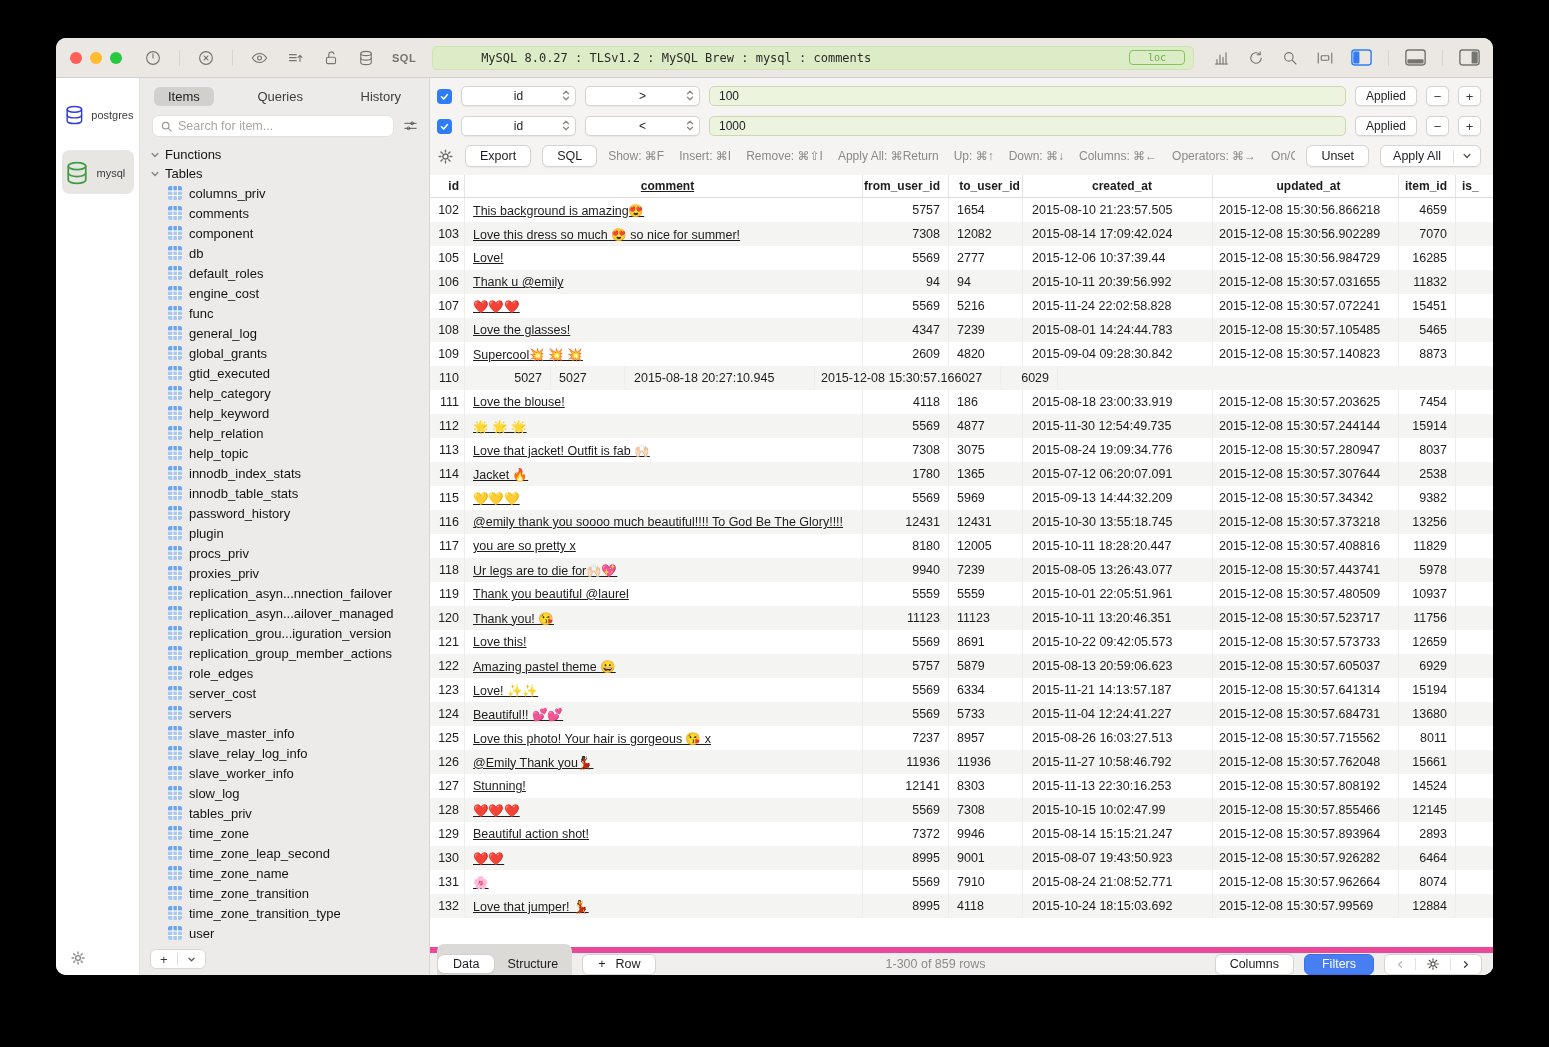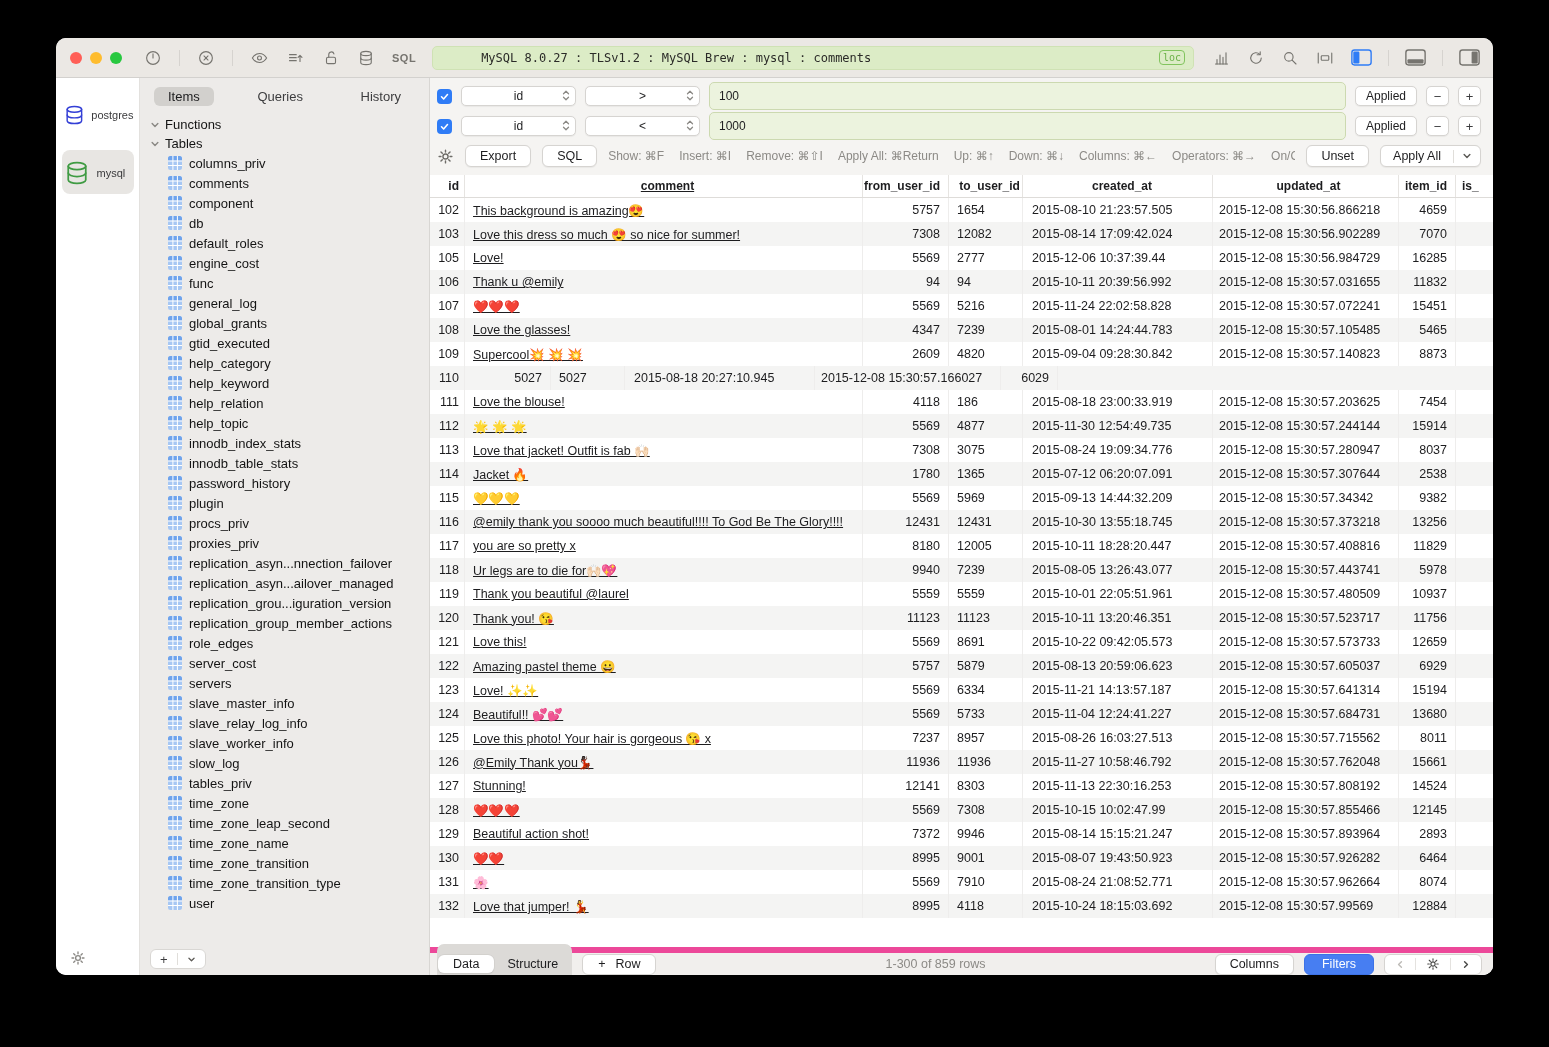--- a/index.html
+++ b/index.html
@@ -18,21 +18,21 @@
   .lights { display:flex; gap:8px; margin-right:22px; }
   .light { width:12px; height:12px; border-radius:50%; }
   .tb-icons { display:flex; align-items:center; gap:17px; }
   .tb-sep { width:1px; height:16px; background:#d6d3cf; }
   .sql-text { font-size:11px; font-weight:bold; color:#76746f; letter-spacing:.5px; }
   .title-field { width:762px; height:24px; margin-left:16px; background:#dcecc6; border:1px solid #cfe2b4;
     border-radius:5px; display:flex; align-items:center; padding:0 8px;
     font-family:"DejaVu Sans Mono", monospace; font-size:12px; color:#2b2b28; }
   .title-text { flex:1; white-space:nowrap; overflow:hidden;padding-left:40px; }
   .loc-badge { border:1px solid #82c45e; color:#6cb248; font-size:10px; border-radius:4px;
-    padding:1px 3px; line-height:1.1; font-family:"DejaVu Sans Mono", monospace; }
+    padding:1px 18px; line-height:1.1; font-family:"DejaVu Sans Mono", monospace; }
   .tb-right { display:flex; align-items:center; gap:16px; margin-left:18px; }
 
   
   .wbody { flex:1; display:flex; min-height:0; }
 
   .conn-sidebar { width:84px; flex:0 0 84px; background:#fff; border-right:1px solid #e3e1de; position:relative; }
   .conn-item { width:72px; margin:14px auto 0; padding:8px 0 6px; border-radius:8px;
     display:flex; flex-direction:row; align-items:center; gap:5px; }
   .conn-item.selected { background:#e8e6e3; }
   .conn-label { font-size:11px; color:#3a3a3c; }
@@ -63,21 +63,21 @@
   .main { flex:1; display:flex; flex-direction:column; min-width:0; background:#fff; }
   .filter-panel { background:#f5f4f2; padding:8px 12px 8px 7px; }
   .filter-row { display:flex; align-items:center; gap:9px; height:20px; margin-bottom:10px; }
   .filter-row:nth-of-type(2) { margin-bottom:9px; }
   .checkbox { width:15px; height:15px; border-radius:4px; background:#2f7cf6; display:flex;
     align-items:center; justify-content:center; flex:0 0 15px; }
   .fselect { width:115px; height:20px; background:#fff; border:1px solid #d6d4d1; border-radius:5px;
     display:flex; align-items:center; justify-content:center; font-size:12px; color:#1d1d1f; position:relative;
     box-shadow:0 .5px 1px rgba(0,0,0,.05); }
   .stepper { position:absolute; right:5px; top:3px; display:flex; flex-direction:column; gap:1px; }
-  .fvalue { flex:1; height:28px; background:#ecf3de; border:1px solid #ccd9b0; border-radius:5px;
+  .fvalue { flex:1; height:20px; background:#ecf3de; border:1px solid #ccd9b0; border-radius:5px;
     font-size:12px; color:#1d1d1f; padding:0 9px; outline:none; font-family:"Liberation Sans", sans-serif; }
   .applied-btn { height:20px; padding:0 10px; background:#fff; border:1px solid #d6d4d1; border-radius:5px;
     font-size:12px; color:#1d1d1f; display:flex; align-items:center; box-shadow:0 .5px 1px rgba(0,0,0,.05); }
   .mini-btn { width:23px; height:20px; background:#fff; border:1px solid #d6d4d1; border-radius:5px;
     font-size:13px; color:#3c3c3e; display:flex; align-items:center; justify-content:center;
     box-shadow:0 .5px 1px rgba(0,0,0,.05); }
   .action-row { display:flex; align-items:center; gap:11px; height:22px; }
   .btn { height:22px; padding:0 14px; background:#fff; border:1px solid #d6d4d1; border-radius:6px;
     font-size:12.5px; color:#1d1d1f; display:flex; align-items:center; box-shadow:0 .5px 1px rgba(0,0,0,.05); }
   .hints { flex:1; overflow:hidden; white-space:nowrap; font-size:12px; color:#8c8a86; }
@@ -254,20 +254,38 @@
             <path d="M12 3v2.6M12 18.4V21M3 12h2.6M18.4 12H21M5.6 5.6l1.9 1.9M16.5 16.5l1.9 1.9M18.4 5.6l-1.9 1.9M7.5 16.5l-1.9 1.9"></path>
           </svg>
         </span>
     </div>
 
     <div class="items-sidebar">
       <div class="side-tabs">
         <span class="side-tab active">Items</span>
         <span class="side-tab">Queries</span>
         <span class="side-tab">History</span>
+      </div>
+      <div class="search-row">
+        <div class="search-field">
+          <span>
+              <svg class="ic" width="13" height="13" viewBox="0 0 24 24" style="stroke:#9a9894; stroke-width:2.2">
+                <circle cx="10.5" cy="10.5" r="6"></circle>
+                <path d="M15 15l5.5 5.5"></path>
+              </svg>
+            </span>
+          <input type="text" placeholder="Search for item..." style="">
+        </div>
+        <span>
+            <svg class="ic" width="17" height="16" viewBox="0 0 24 24" style="stroke:#5c5a56">
+              <path d="M3.5 8h17M3.5 15.5h17"></path>
+              <circle cx="14.5" cy="8" r="2.1"></circle>
+              <circle cx="9" cy="15.5" r="2.1"></circle>
+            </svg>
+          </span>
       </div>
       <div class="tree">
         <div class="group-row">
           <span>
               <svg class="ic" width="10" height="10" viewBox="0 0 14 14" style="stroke:#8a8884; stroke-width:2">
                 <path d="M3 5l4 4 4-4"></path>
               </svg>
             </span>
           <span>Functions</span>
         </div>

